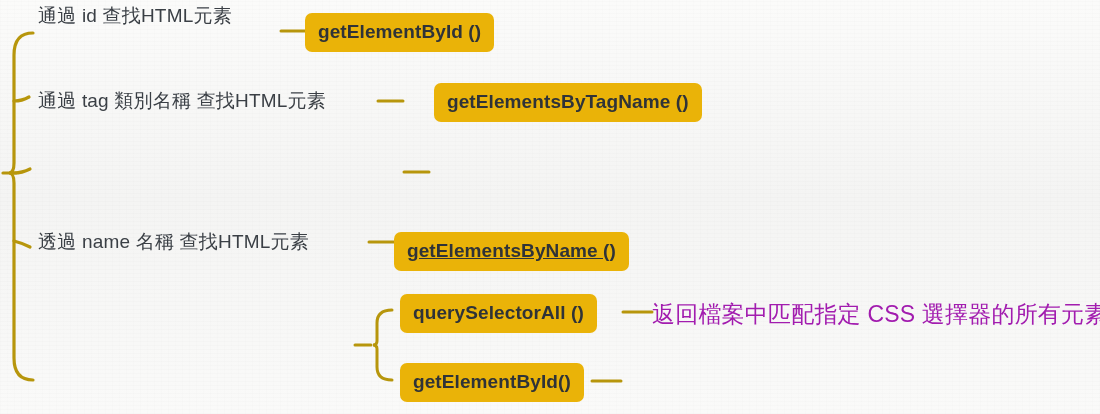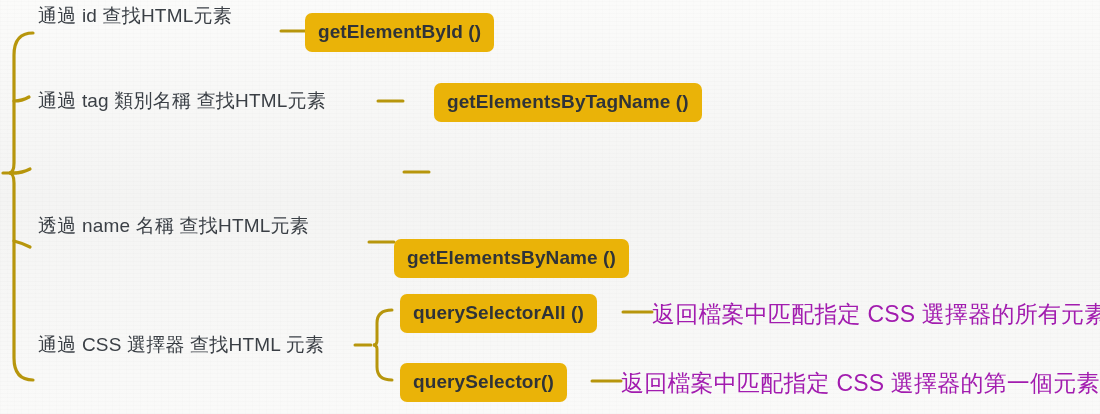--- a/index.html
+++ b/index.html
@@ -116,24 +116,22 @@
     <line x1="592" y1="381" x2="621" y2="381" stroke="#b7960c" stroke-width="3" stroke-linecap="round"></line>
   </svg>
 
   <div class="node-label" style="left:38px; top:6px;">通過 id 查找HTML元素</div>
   <div class="pill" style="left:305px; top:13px;">getElementById ()</div>
 
   <div class="node-label" style="left:38px; top:91px;">通過 tag 類別名稱 查找HTML元素</div>
   <div class="pill" style="left:414px; top:83px;margin-left:20px;">getElementsByTagName ()</div>
 
 
-  <div class="node-label" style="left:38px; top:216px;">透過 name 名稱 查找HTML元素</div>
-  <div class="pill" style="left:394px; top:239px;">getElementsByName ()</div>
+  <div class="node-label" style="left:38px; top:232px;">透過 name 名稱 查找HTML元素</div>
+  <div class="pill" style="left:394px; top:232px;text-decoration:underline;">getElementsByName ()</div>
 
-  <div class="node-label" style="left:38px; top:335px;">通過 CSS 選擇器 查找HTML 元素</div>
 
   <div class="pill" style="left:400px; top:294px;border-radius:7px;">querySelectorAll ()</div>
   <div class="desc" style="left:652px; top:303px;">返回檔案中匹配指定 CSS 選擇器的所有元素</div>
 
-  <div class="pill" style="left:400px; top:363px;">querySelector()</div>
-  <div class="desc" style="left:621px; top:372px;">返回檔案中匹配指定 CSS 選擇器的第一個元素</div>
+  <div class="pill" style="left:400px; top:363px;">getElementById()</div>
 
 </div>
 
 </body></html>

